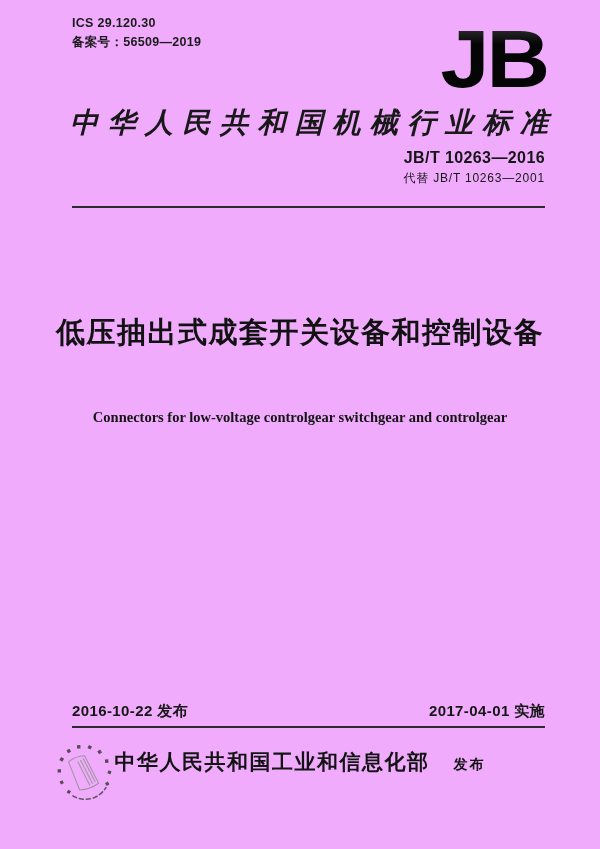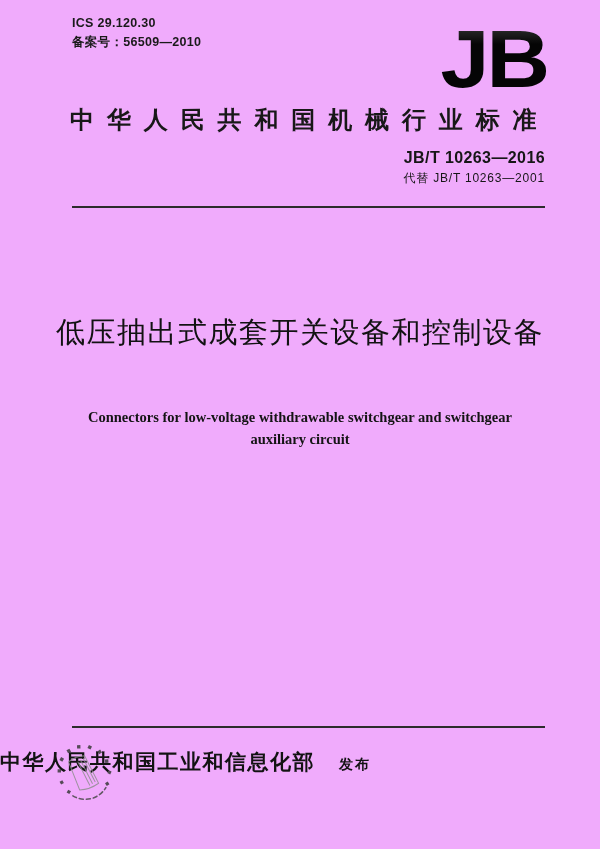--- a/index.html
+++ b/index.html
@@ -49,27 +49,28 @@
       -webkit-text-fill-color: transparent;
       color: #0a0a0a;
     }
   }
   
   .header-title {
     position: absolute;
     left: 70px;
     top: 104px;
     width: 476px;
-    font-size: 24px;
+    font-size: 28px;
     font-weight: 700;
     color: #181818;
     text-align: justify;
     text-align-last: justify;
     white-space: nowrap;
     letter-spacing: 9.5px;
+    font-style: italic;
   }
   
   .std-block {
     position: absolute;
     right: 55px;
     top: 148px;
     text-align: right;
     color: #161616;
   }
   .std-no {
@@ -95,21 +96,21 @@
   .rule-top { top: 206px; }
   .rule-bottom { top: 726px; }
   
   .main-title {
     position: absolute;
     left: 0;
     top: 312px;
     width: 100%;
     text-align: center;
     font-size: 29px;
-    font-weight: 400;
+    font-weight: 700;
     line-height: 41px;
     letter-spacing: 1.5px;
     color: #121212;
   }
   
   .en-title {
     position: absolute;
     left: 0;
     top: 406px;
     width: 100%;
@@ -134,20 +135,21 @@
     letter-spacing: 0.4px;
     color: #161616;
   }
   
   .publisher-row {
     position: absolute;
     left: 0;
     top: 744px;
     width: 100%;
     display: flex;
+    justify-content: center;
     align-items: baseline;
     gap: 24px;
     color: #131313;
   }
   .publisher-name {
     font-size: 21px;
     font-weight: 700;
     letter-spacing: 1.5px;
   }
   .publisher-label {
@@ -167,43 +169,46 @@
     opacity: 0.85;
   }
 </style>
 </head>
 <body>
 
 <div class="page">
 
   <div class="meta-block">
     <div>ICS 29.120.30</div>
-    <div>备案号：56509—2010</div>
+    <div>备案号：56509—2019</div>
   </div>
 
   <div class="jb-logo">JB</div>
 
   <div class="header-title">中华人民共和国机械行业标准</div>
 
   <div class="std-block">
     <div class="std-no">JB/T 10263—2016</div>
     <div class="std-replaces">代替 JB/T 10263—2001</div>
   </div>
 
   <div class="rule rule-top"></div>
 
   <div class="main-title">
     <div>低压抽出式成套开关设备和控制设备</div>
   </div>
 
   <div class="en-title">
-    <div>Connectors for low-voltage withdrawable switchgear and switchgear</div>
-    <div>auxiliary circuit</div>
-  </div>
-
+    <div>Connectors for low-voltage controlgear switchgear and controlgear</div>
+  </div>
+
+  <div class="dates-row">
+    <span>2016-10-22 发布</span>
+    <span>2017-04-01 实施</span>
+  </div>
 
   <div class="rule rule-bottom"></div>
 
   <div class="publisher-row">
     <span class="publisher-name">中华人民共和国工业和信息化部</span>
     <span class="publisher-label">发布</span>
   </div>
 
   <svg class="seal" viewBox="0 0 60 64" xmlns="http://www.w3.org/2000/svg">
 

